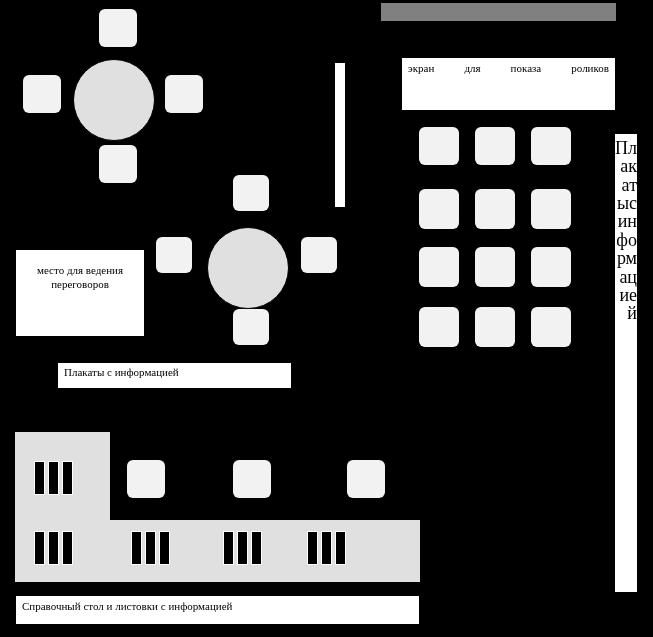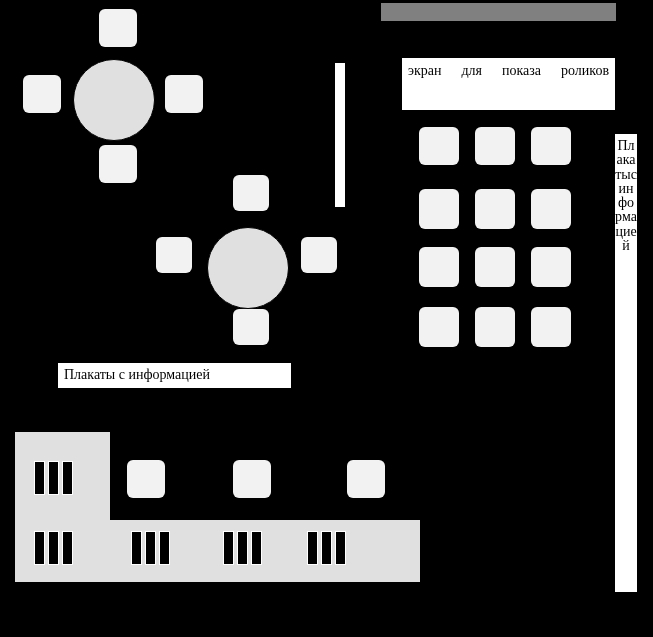--- a/index.html
+++ b/index.html
@@ -31,40 +31,40 @@
     border: 1px solid #000000;
     border-radius: 50%;
     box-sizing: border-box;
   }
   .label {
     position: absolute;
     background: #ffffff;
     border: 1px solid #000000;
     box-sizing: border-box;
     color: #000000;
-    font-size: 14px;
+    font-size: 11px;
     line-height: 1.25;
     padding: 4px 6px;
   }
   .label.justify {
     text-align: justify;
     text-align-last: justify;
   }
   .label.center-txt {
     text-align: center;
   }
   .vlabel {
     position: absolute;
     background: #ffffff;
     border: 1px solid #000000;
     box-sizing: border-box;
     color: #000000;
-    font-size: 14px;
+    font-size: 18px;
     line-height: 1.02;
-    text-align: center;
+    text-align: right;
     padding-top: 5px;
     letter-spacing: 0;
     word-break: break-all;
     width: 22px;
   }
   .barline {
     position: absolute;
     background: #ffffff;
     box-sizing: border-box;
   }
@@ -129,20 +129,21 @@
   <div class="box rounded" style="left:530px; top:306px; width:40px; height:40px;"></div>
 
   <div class="vlabel" style="left:613px; top:132px; width:24px; height:460px;">Плакатысинформацией</div>
 
   <div class="box rounded" style="left:232px; top:174px; width:36px; height:36px;"></div>
   <div class="circle" style="left:206px; top:226px; width:82px; height:82px;"></div>
   <div class="box rounded" style="left:155px; top:236px; width:36px; height:36px;"></div>
   <div class="box rounded" style="left:300px; top:236px; width:36px; height:36px;"></div>
   <div class="box rounded" style="left:232px; top:308px; width:36px; height:36px;"></div>
 
+  <div class="label center-txt" style="left:14px; top:248px; width:130px; height:88px; padding-top:14px;">место  для  ведения переговоров</div>
 
   <div class="label" style="left:14px; top:361px; width:235px; height:27px; padding-top:3px;margin-left:42px;">Плакаты с  информацией</div>
 
   <div class="grayplate" style="left:14px; top:431px; width:95px; height:90px;"></div>
 
   <div class="grayplate" style="left:14px; top:519px; width:405px; height:62px;"></div>
 
   <div class="box rounded" style="left:126px; top:459px; width:38px; height:38px;"></div>
   <div class="box rounded" style="left:232px; top:459px; width:38px; height:38px;"></div>
   <div class="box rounded" style="left:346px; top:459px; width:38px; height:38px;"></div>
@@ -166,14 +167,15 @@
     <div class="person"></div>
     <div class="person"></div>
     <div class="person"></div>
   </div>
   <div class="personwrap" style="left:306px; top:530px;">
     <div class="person"></div>
     <div class="person"></div>
     <div class="person"></div>
   </div>
 
+  <div class="label" style="left:14px; top:594px; width:405px; height:30px; padding-top:4px;">Справочный стол и листовки с информацией</div>
 
 </div>
 
 </body></html>

